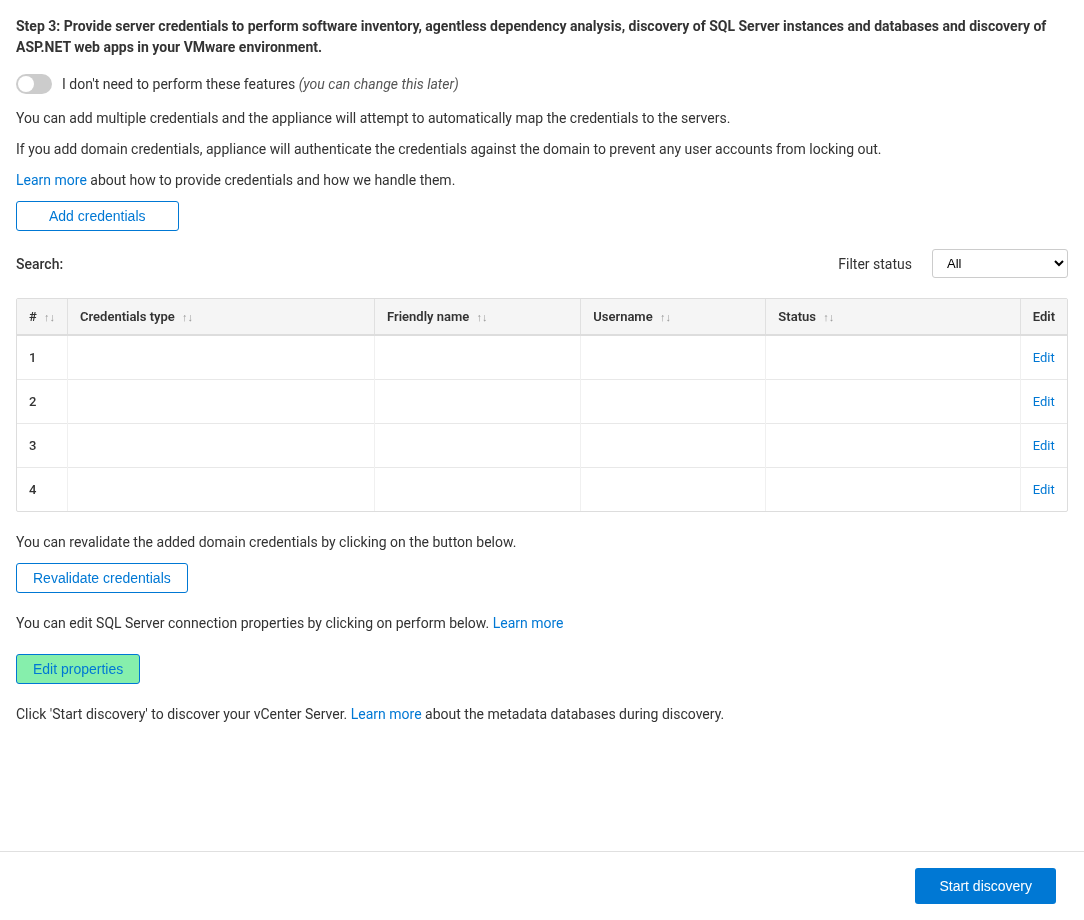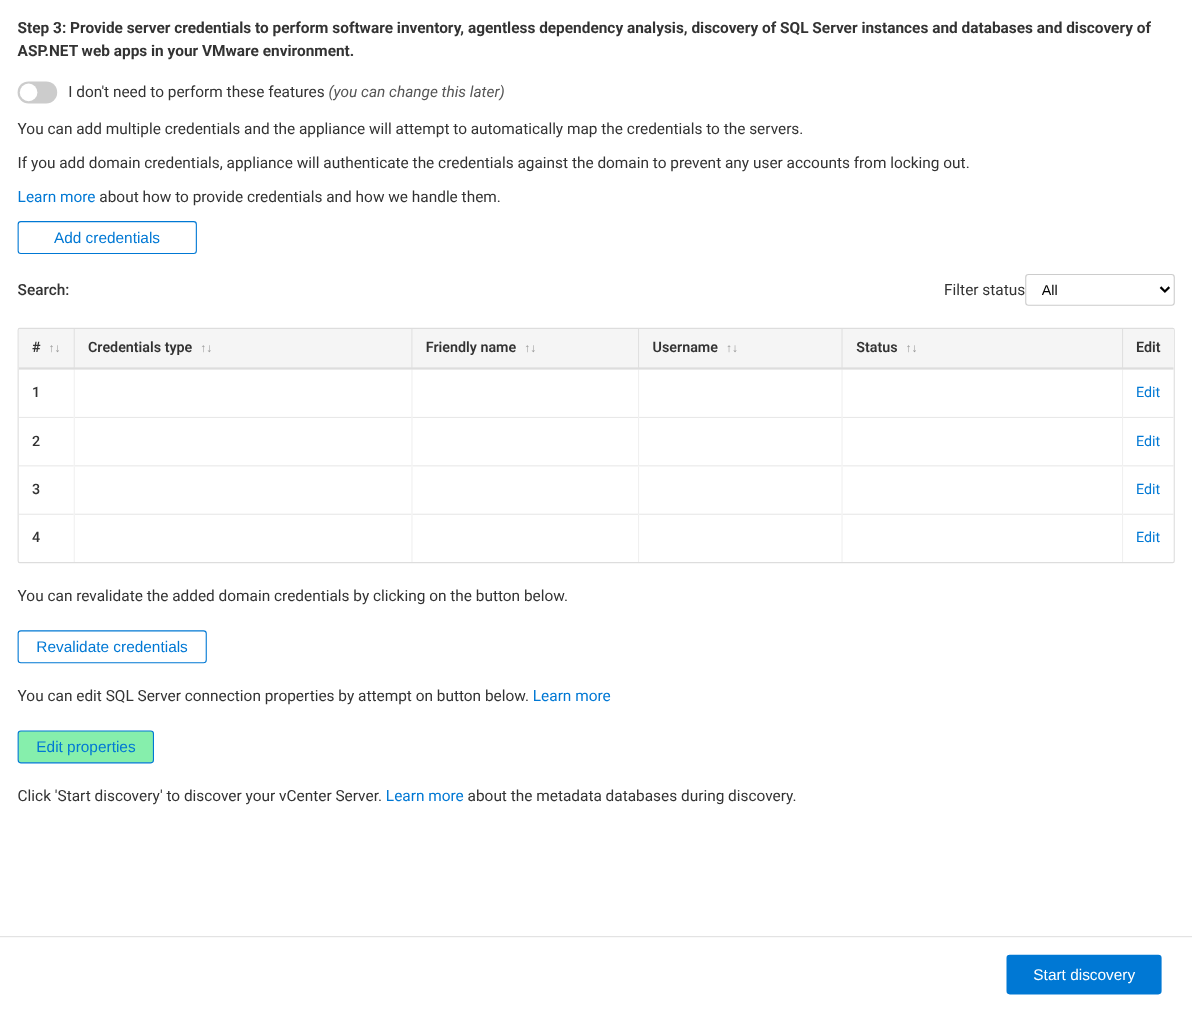--- a/index.html
+++ b/index.html
@@ -90,21 +90,21 @@
       padding: 6px 10px;
       border: 1px solid #ccc;
       border-radius: 3px;
       font-size: 13px;
       color: #999;
       outline: none;
     }
     .filter-row {
       display: flex;
       align-items: center;
-      gap: 0;
+      gap: 20px;
       margin-left: auto;
     }
     .filter-label {
       font-size: 14px;
       color: #333;
       white-space: nowrap;
     }
     .filter-select {
       padding: 5px 28px 5px 10px;
       border: 1px solid #ccc;
@@ -178,21 +178,20 @@
     }
     .revalidate-btn {
       display: inline-block;
       padding: 6px 16px;
       border: 1.5px solid #0078d4;
       color: #0078d4;
       background: #fff;
       border-radius: 3px;
       font-size: 14px;
       cursor: pointer;
-      margin-top: 10px;
       text-align: right;
     }
     .edit-props-section {
       margin-bottom: 20px;
     }
     .edit-props-btn {
       display: inline-block;
       padding: 6px 16px;
       border: 1.5px solid #0078d4;
       color: #0078d4;
@@ -335,21 +334,21 @@
 
 
 <div class="revalidate-section">
   <p class="info-text">You can revalidate the added domain credentials by clicking on the button below.</p>
   <button class="revalidate-btn">Revalidate credentials</button>
 </div>
 
 
 <div class="edit-props-section">
   <p class="info-text">
-    <span>You can edit SQL Server connection properties by attempt on button below.</span> <a class="link">Learn more</a>
+    <span>You can edit SQL Server connection properties by clicking on perform below.</span> <a class="link">Learn more</a>
   </p>
   <button class="edit-props-btn">Edit properties</button>
 </div>
 
 
 <p class="bottom-text">
   <span>Click 'Start discovery' to discover your vCenter Server.</span> <a class="link">Learn more</a><span> about the metadata databases during discovery.</span>
 </p>
 
 

